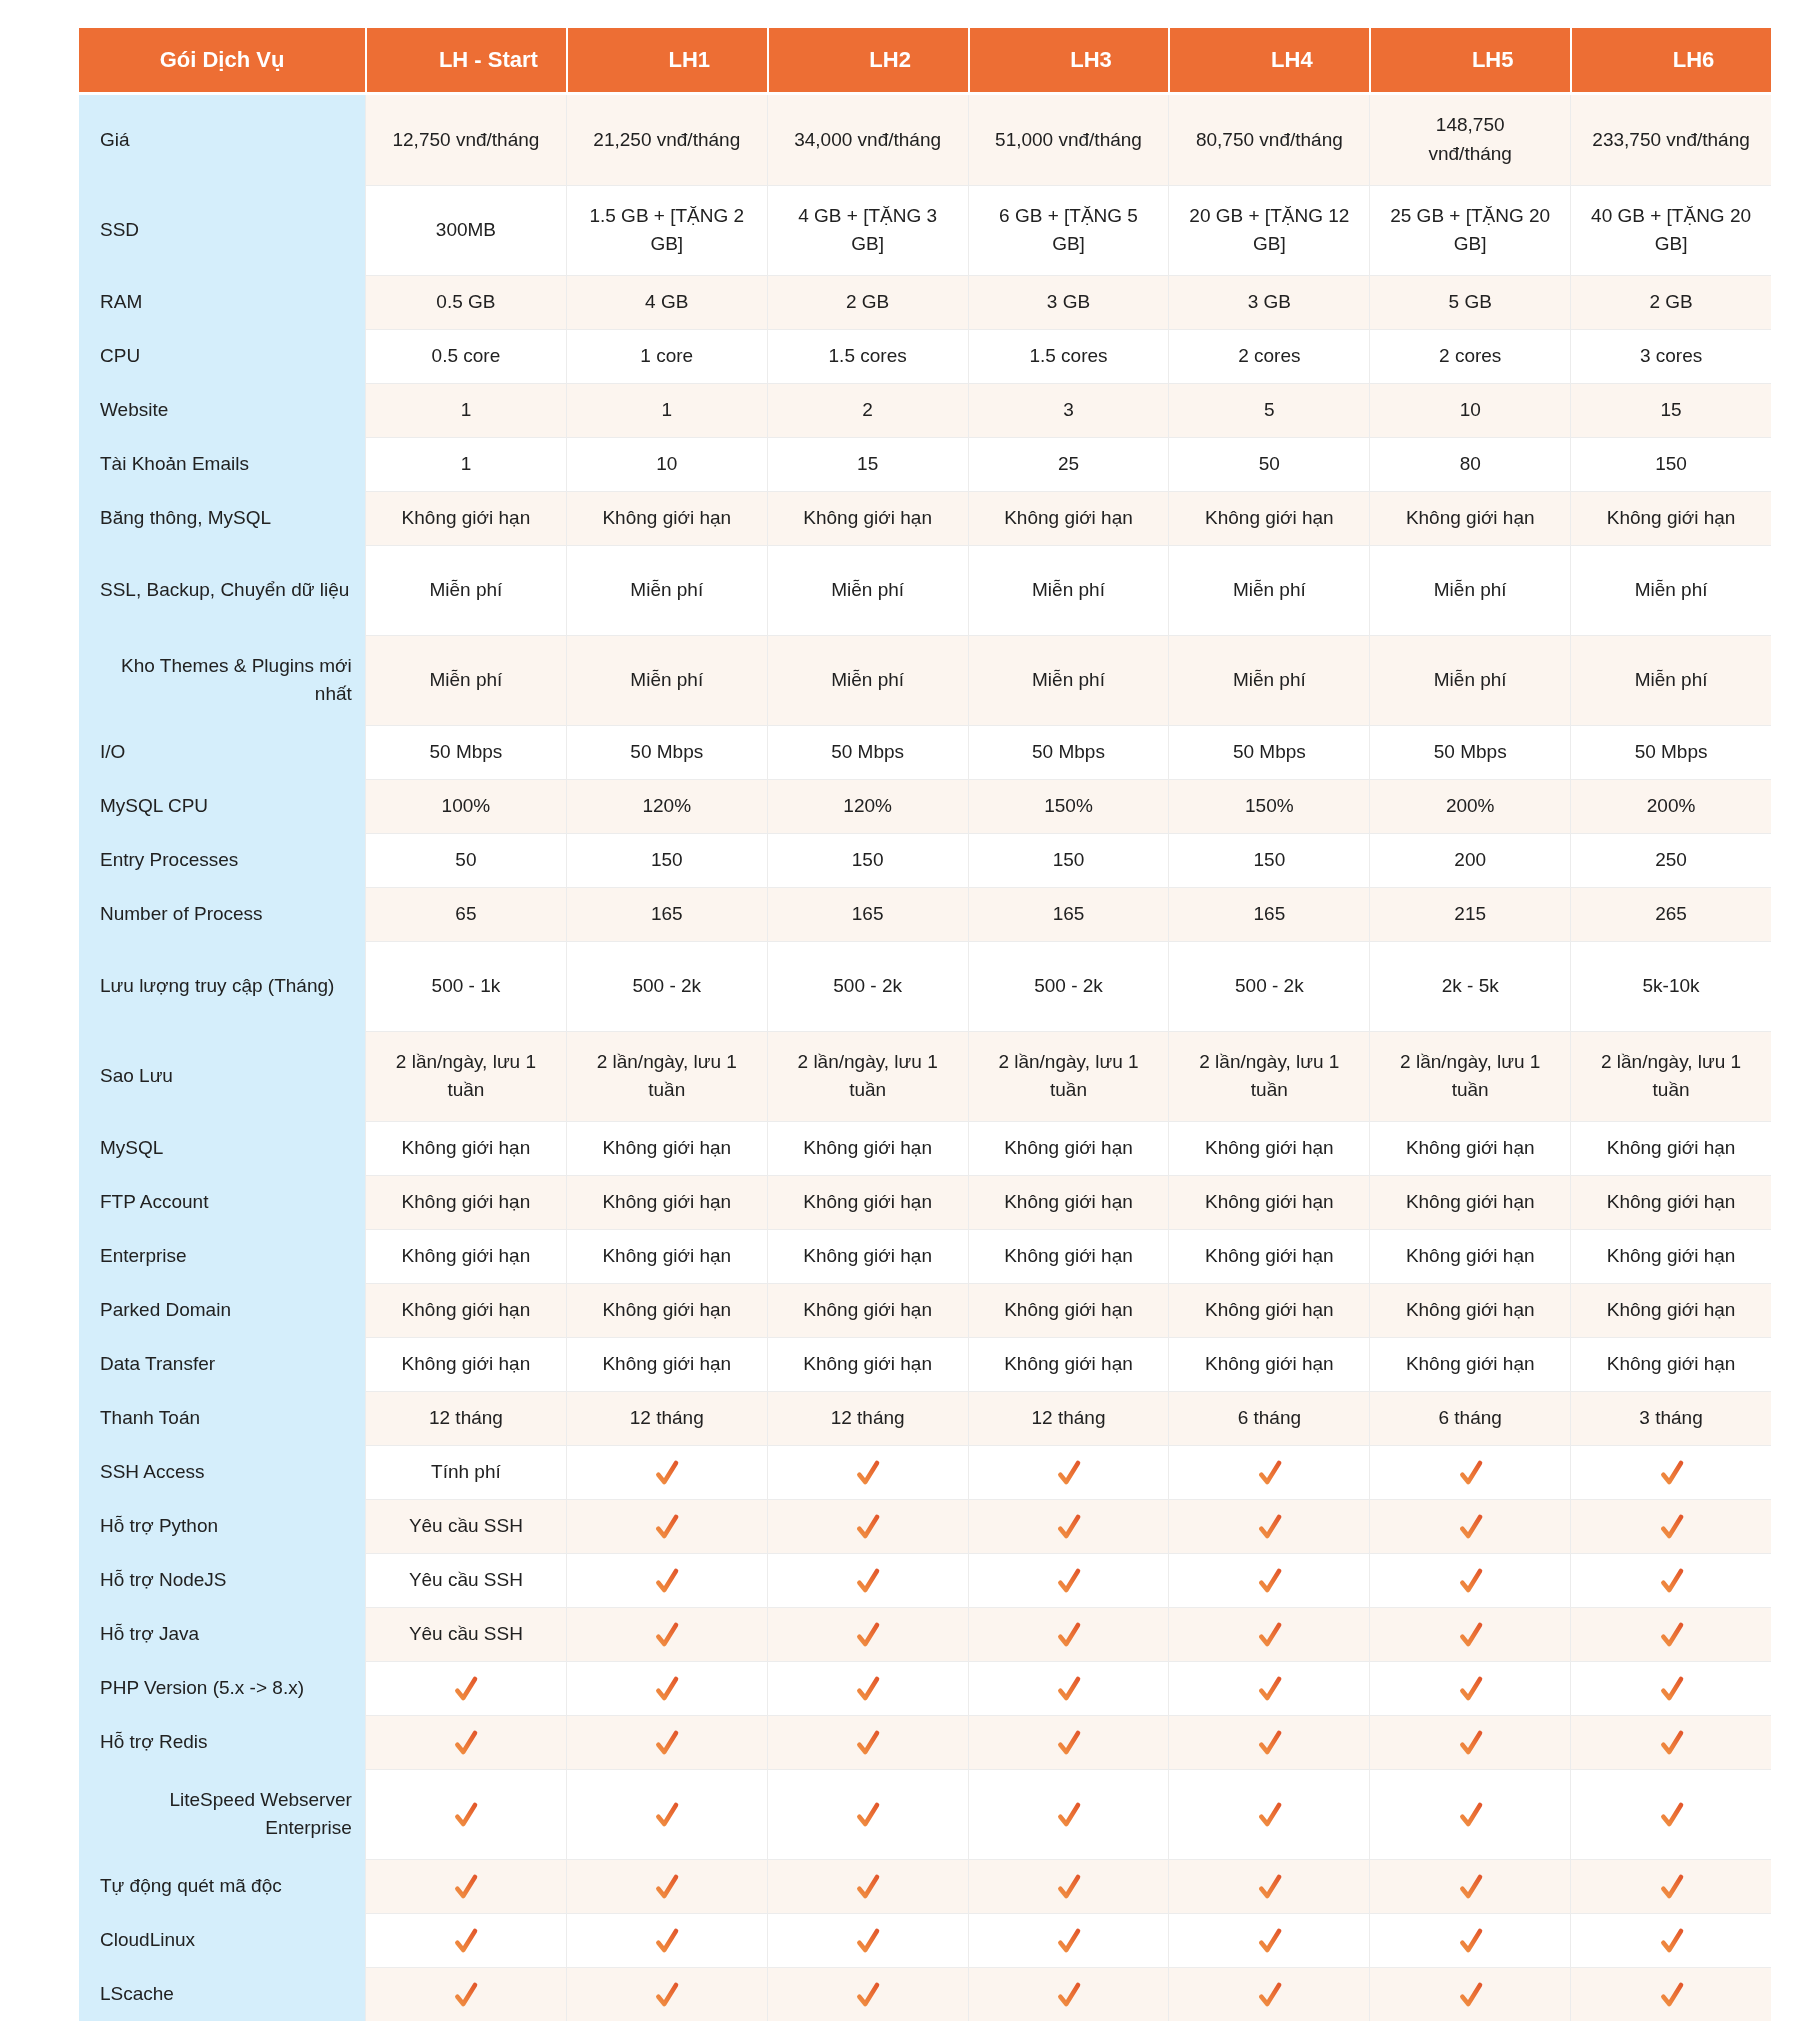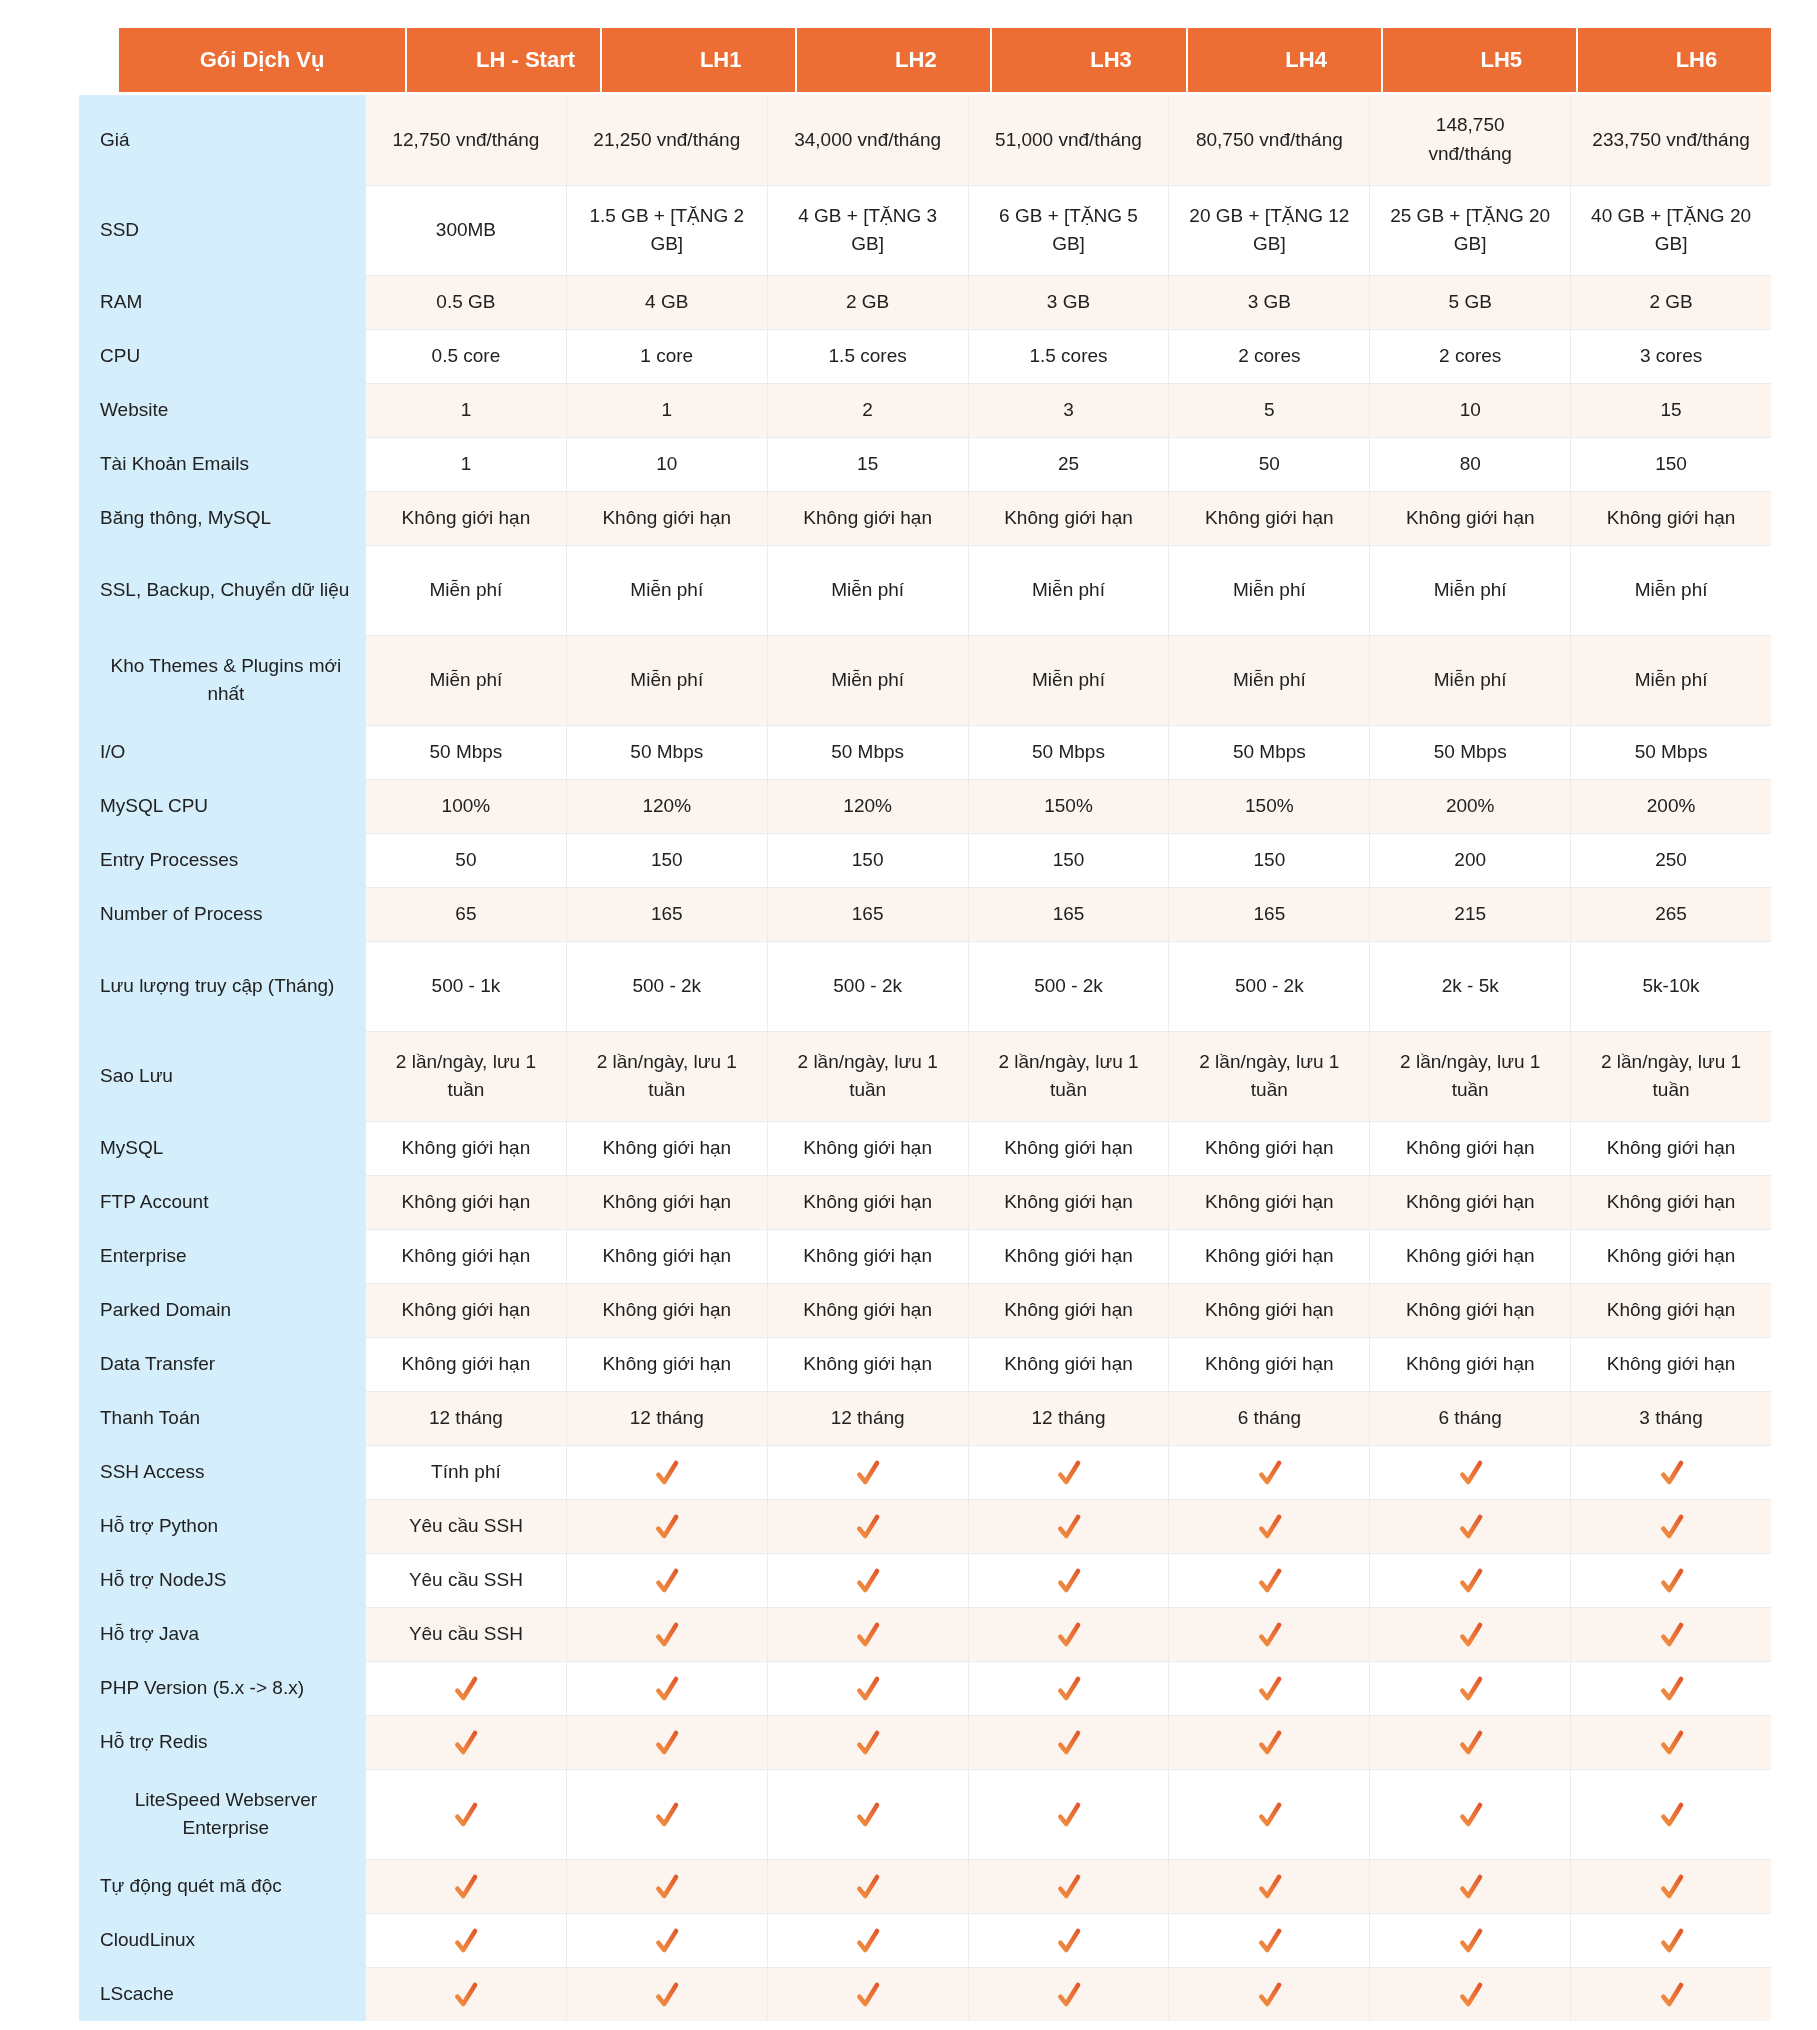--- a/index.html
+++ b/index.html
@@ -11,40 +11,40 @@
     overflow: hidden;
   }
   #table-wrap {
     margin: 28px 0 0 79px;
     width: 1692px;
   }
   .row {
     display: grid;
     grid-template-columns: 286px repeat(7, 1fr);
   }
-  .header-row { margin-bottom: 2.8px; margin-left: 40px; }
+  .header-row { margin-bottom: 2.8px; }
   .hcell {
     background: #ED6E34;
     color: #ffffff;
     font-weight: bold;
     font-size: 22px;
     height: 64px;
     display: flex; align-items: center; justify-content: center;
     text-align: center;
   }
   .hcell + .hcell { border-left: 2.8px solid #ffffff; padding-left: 44px; }
   .body-row { min-height: 54px; }
   .body-row.tall { min-height: 90px; }
   .lcell {
     background: #D5EEFB;
     display: flex; align-items: center;
     padding-left: 21px; padding-right: 13.2px;
     font-size: 19px;
     line-height: 1.45;
-    text-align: center;
+    text-align: right;
   }
   .vcell {
     display: flex; align-items: center; justify-content: center;
     text-align: center;
     font-size: 19px;
     line-height: 1.5;
     white-space: pre-line;
     border-left: 0.9px solid #ECECEC;
     padding: 5.7px 7.6px;
   }

